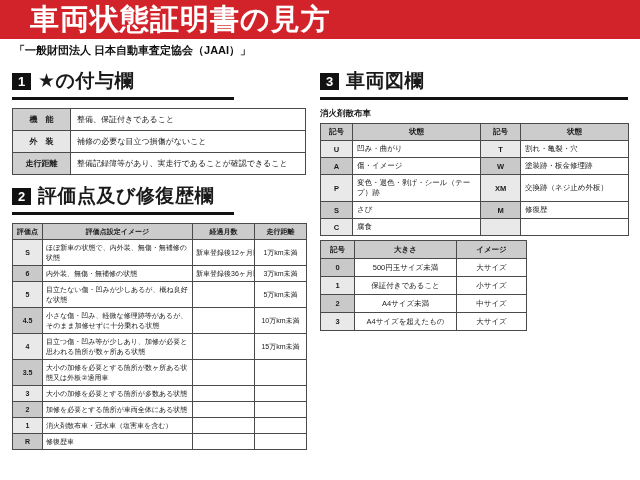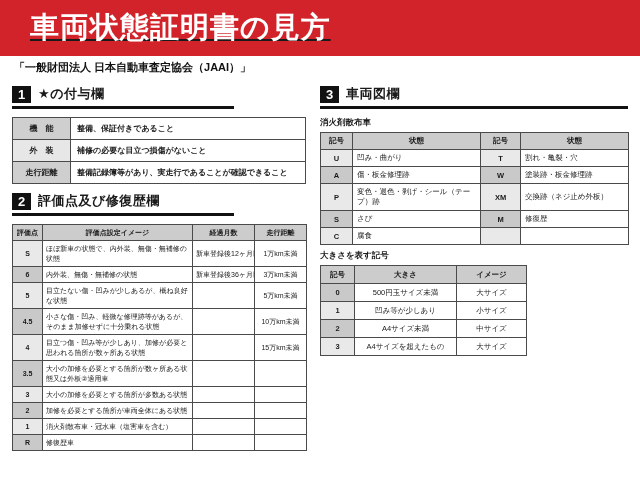--- a/index.html
+++ b/index.html
@@ -3,22 +3,22 @@
 <meta charset="utf-8">
 <style>
   html,body{margin:0;padding:0;}
   body{
     width:640px;height:480px;overflow:hidden;background:#ffffff;
     font-family:"Liberation Sans","DejaVu Sans",sans-serif;
     color:#1a1a1a;-webkit-font-smoothing:antialiased;
   }
   
   .banner{
-    height:56px;background:#d2232a;display:flex;align-items:center;
-    justify-content:space-between;padding:0 30px;box-sizing:border-box;text-decoration:underline;
+    height:39px;background:#d2232a;display:flex;align-items:center;
+    justify-content:space-between;padding:0 30px;box-sizing:border-box;
   }
   .banner .t-main,.banner .t-sub{
     color:#ffffff;font-weight:bold;font-size:29px;letter-spacing:1px;white-space:nowrap;
   }
   .assoc{
     padding:4px 14px 2px;font-size:11px;font-weight:bold;color:#111;
   }
   
   .main{display:flex;padding:2px 12px 0;gap:14px;box-sizing:border-box;}
   .col-left{width:294px;flex:0 0 294px;}
@@ -28,27 +28,27 @@
     display:flex;align-items:center;gap:7px;padding-bottom:3px;
     border-bottom:3px solid #111;margin:6px 0 8px;
   }
   .col-left .sec-head{width:222px;}
   .col-right .sec-head{width:308px;}
   .sec-num{
     background:#111;color:#fff;font-weight:bold;font-size:13px;
     width:19px;height:17px;display:inline-flex;align-items:center;justify-content:center;
     flex:0 0 19px;
   }
-  .sec-title{font-size:13px;font-weight:bold;letter-spacing:0.5px;}
+  .sec-title{font-size:19px;font-weight:bold;letter-spacing:0.5px;}
   
   table{border-collapse:collapse;table-layout:fixed;}
   td,th{border:1px solid #4a4a4a;overflow:hidden;}
   
   .t1{width:294px;font-size:8px;margin-bottom:8px;}
-  .t1 td{padding:5px 6px;font-weight:bold;}
+  .t1 td{padding:5px 6px;}
   .t1 .key{text-align:center;font-weight:bold;}
   .t1 tr:nth-child(odd) .key{background:#cfcfcf;}
   .t1 tr:nth-child(even) .key{background:#e7e7e7;}
   
   .t2{width:294px;font-size:7px;}
   .t2 td,.t2 th{padding:2.5px 3px;}
   .t2 th{background:#cccccc;font-weight:bold;text-align:center;font-size:7px;}
   .t2 .score{text-align:center;font-weight:bold;}
   .t2 tbody tr:nth-child(odd) .score{background:#e9e9e9;}
   .t2 tbody tr:nth-child(even) .score{background:#c9c9c9;}
@@ -215,21 +215,21 @@
       </thead>
       <tbody>
         <tr>
           <td class="code">U</td>
           <td>凹み・曲がり</td>
           <td class="code">T</td>
           <td>割れ・亀裂・穴</td>
         </tr>
         <tr>
           <td class="code">A</td>
-          <td>傷・板金修理跡</td>
+          <td>傷・イメージ</td>
           <td class="code">W</td>
           <td>塗装跡・板金修理跡</td>
         </tr>
         <tr>
           <td class="code">P</td>
           <td>変色・退色・剥げ・シール（テープ）跡</td>
           <td class="code">XM</td>
           <td>交換跡（ネジ止め外板）</td>
         </tr>
         <tr>
@@ -240,21 +240,20 @@
         </tr>
         <tr>
           <td class="code">C</td>
           <td>腐食</td>
           <td class="code"></td>
           <td></td>
         </tr>
       </tbody>
     </table>
 
-    <div class="mini-label">大きさを表す記号</div>
     <table class="t4">
       <colgroup>
           <col style="width:34px">
           <col style="width:102px">
           <col style="width:70px">
         </colgroup>
       <thead>
         <tr>
           <th>記号</th>
           <th>大きさ</th>
@@ -262,21 +261,21 @@
         </tr>
       </thead>
       <tbody>
         <tr>
           <td class="code">0</td>
           <td>500円玉サイズ未満</td>
           <td>大サイズ</td>
         </tr>
         <tr>
           <td class="code">1</td>
-          <td>凹み等が少しあり</td>
+          <td>保証付きであること</td>
           <td>小サイズ</td>
         </tr>
         <tr>
           <td class="code">2</td>
           <td>A4サイズ未満</td>
           <td>中サイズ</td>
         </tr>
         <tr>
           <td class="code">3</td>
           <td>A4サイズを超えたもの</td>

